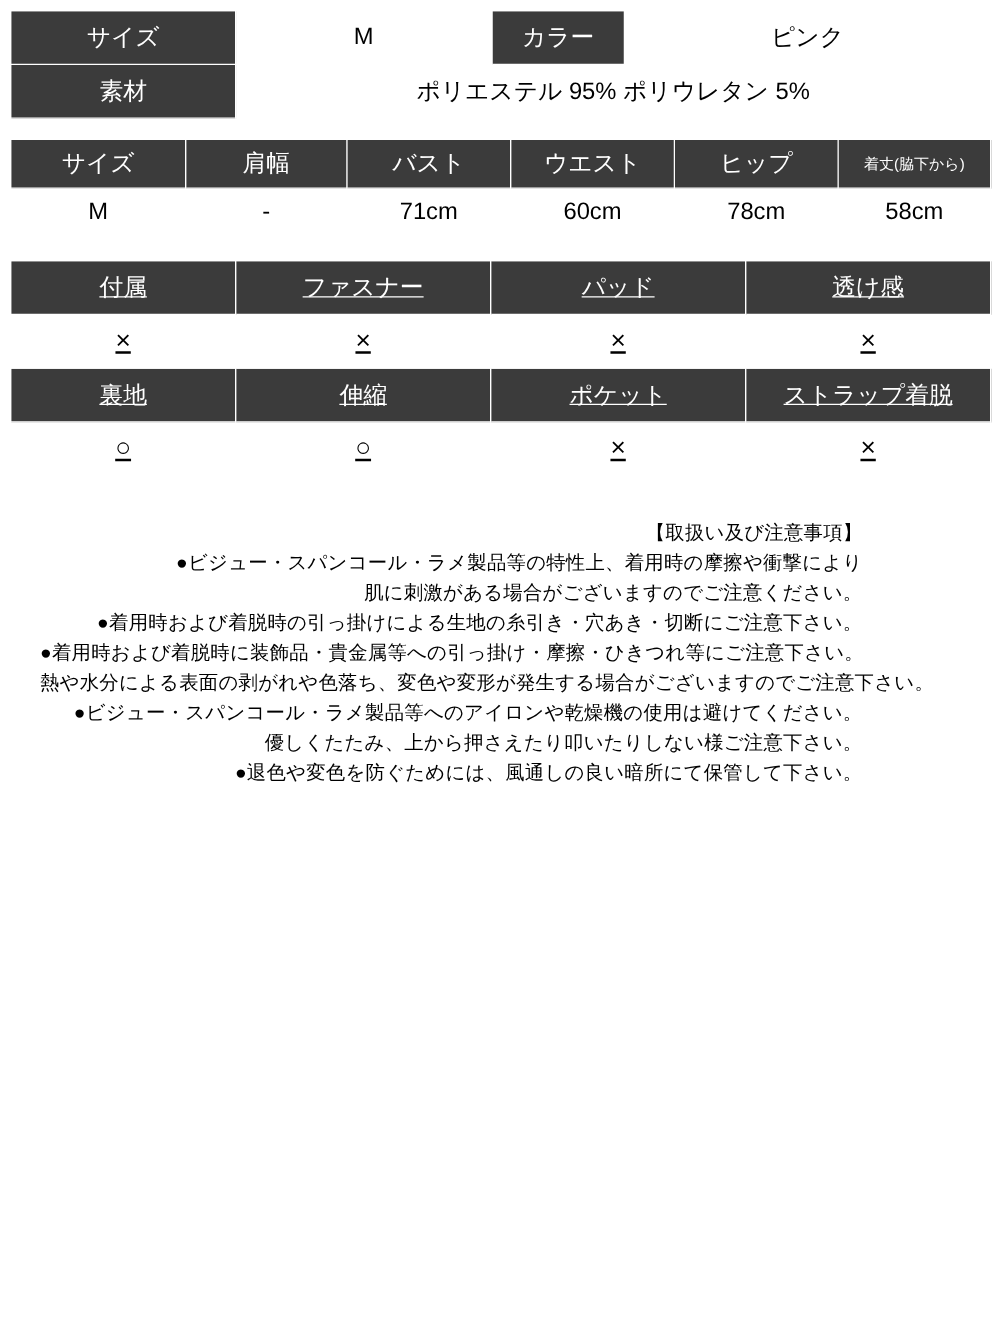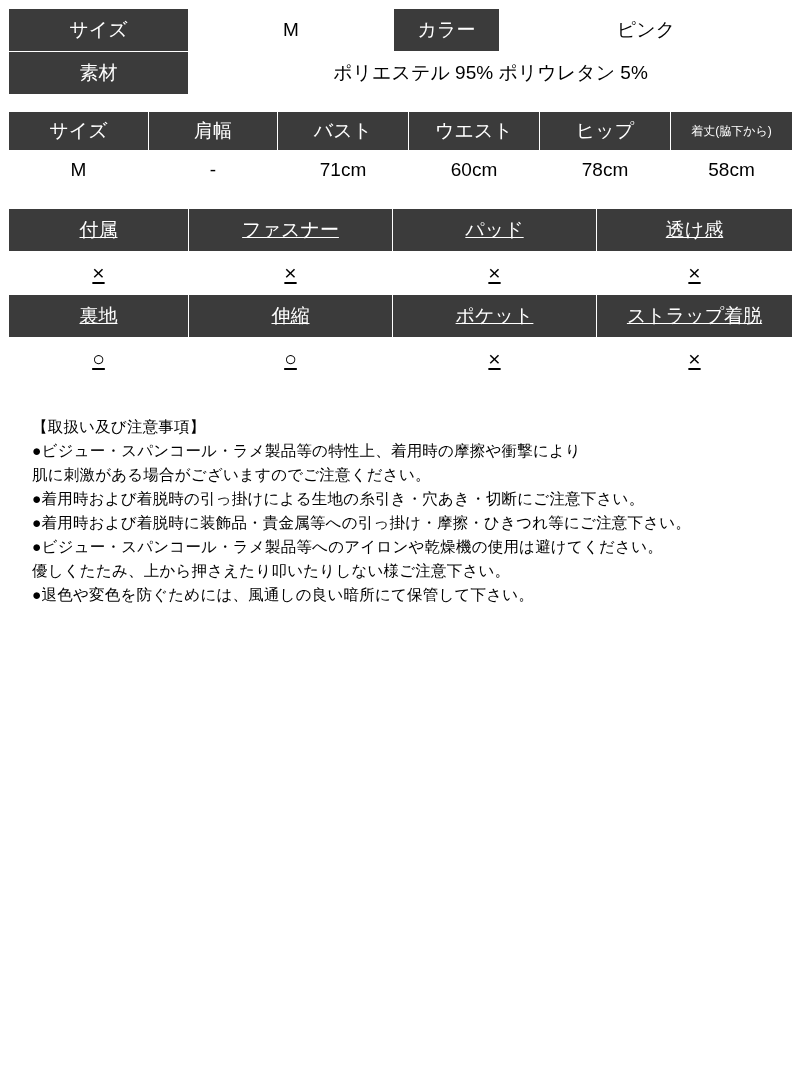--- a/index.html
+++ b/index.html
@@ -65,20 +65,21 @@
   .notes {
     margin-top: 34px;
     padding-left: 24px;
     font-size: 15.5px;
     line-height: 1.55;
     color: #000000;
     letter-spacing: 0.2px;
   }
   .notes .line {
     white-space: pre;
+    text-align: right;
   }
   .notes .title {
     font-weight: normal;
   }
 </style>
 </head>
 <body>
 
 <div class="page">
 
@@ -170,18 +171,19 @@
       </tr>
     </tbody>
   </table>
 
   <div class="notes">
     <div class="line title">【取扱い及び注意事項】</div>
     <div class="line">●ビジュー・スパンコール・ラメ製品等の特性上、着用時の摩擦や衝撃により</div>
     <div class="line">肌に刺激がある場合がございますのでご注意ください。</div>
     <div class="line">●着用時および着脱時の引っ掛けによる生地の糸引き・穴あき・切断にご注意下さい。</div>
     <div class="line">●着用時および着脱時に装飾品・貴金属等への引っ掛け・摩擦・ひきつれ等にご注意下さい。</div>
+    <div class="line">熱や水分による表面の剥がれや色落ち、変色や変形が発生する場合がございますのでご注意下さい。</div>
     <div class="line">●ビジュー・スパンコール・ラメ製品等へのアイロンや乾燥機の使用は避けてください。</div>
     <div class="line">優しくたたみ、上から押さえたり叩いたりしない様ご注意下さい。</div>
     <div class="line">●退色や変色を防ぐためには、風通しの良い暗所にて保管して下さい。</div>
   </div>
 
 </div>
 
 </body></html>

